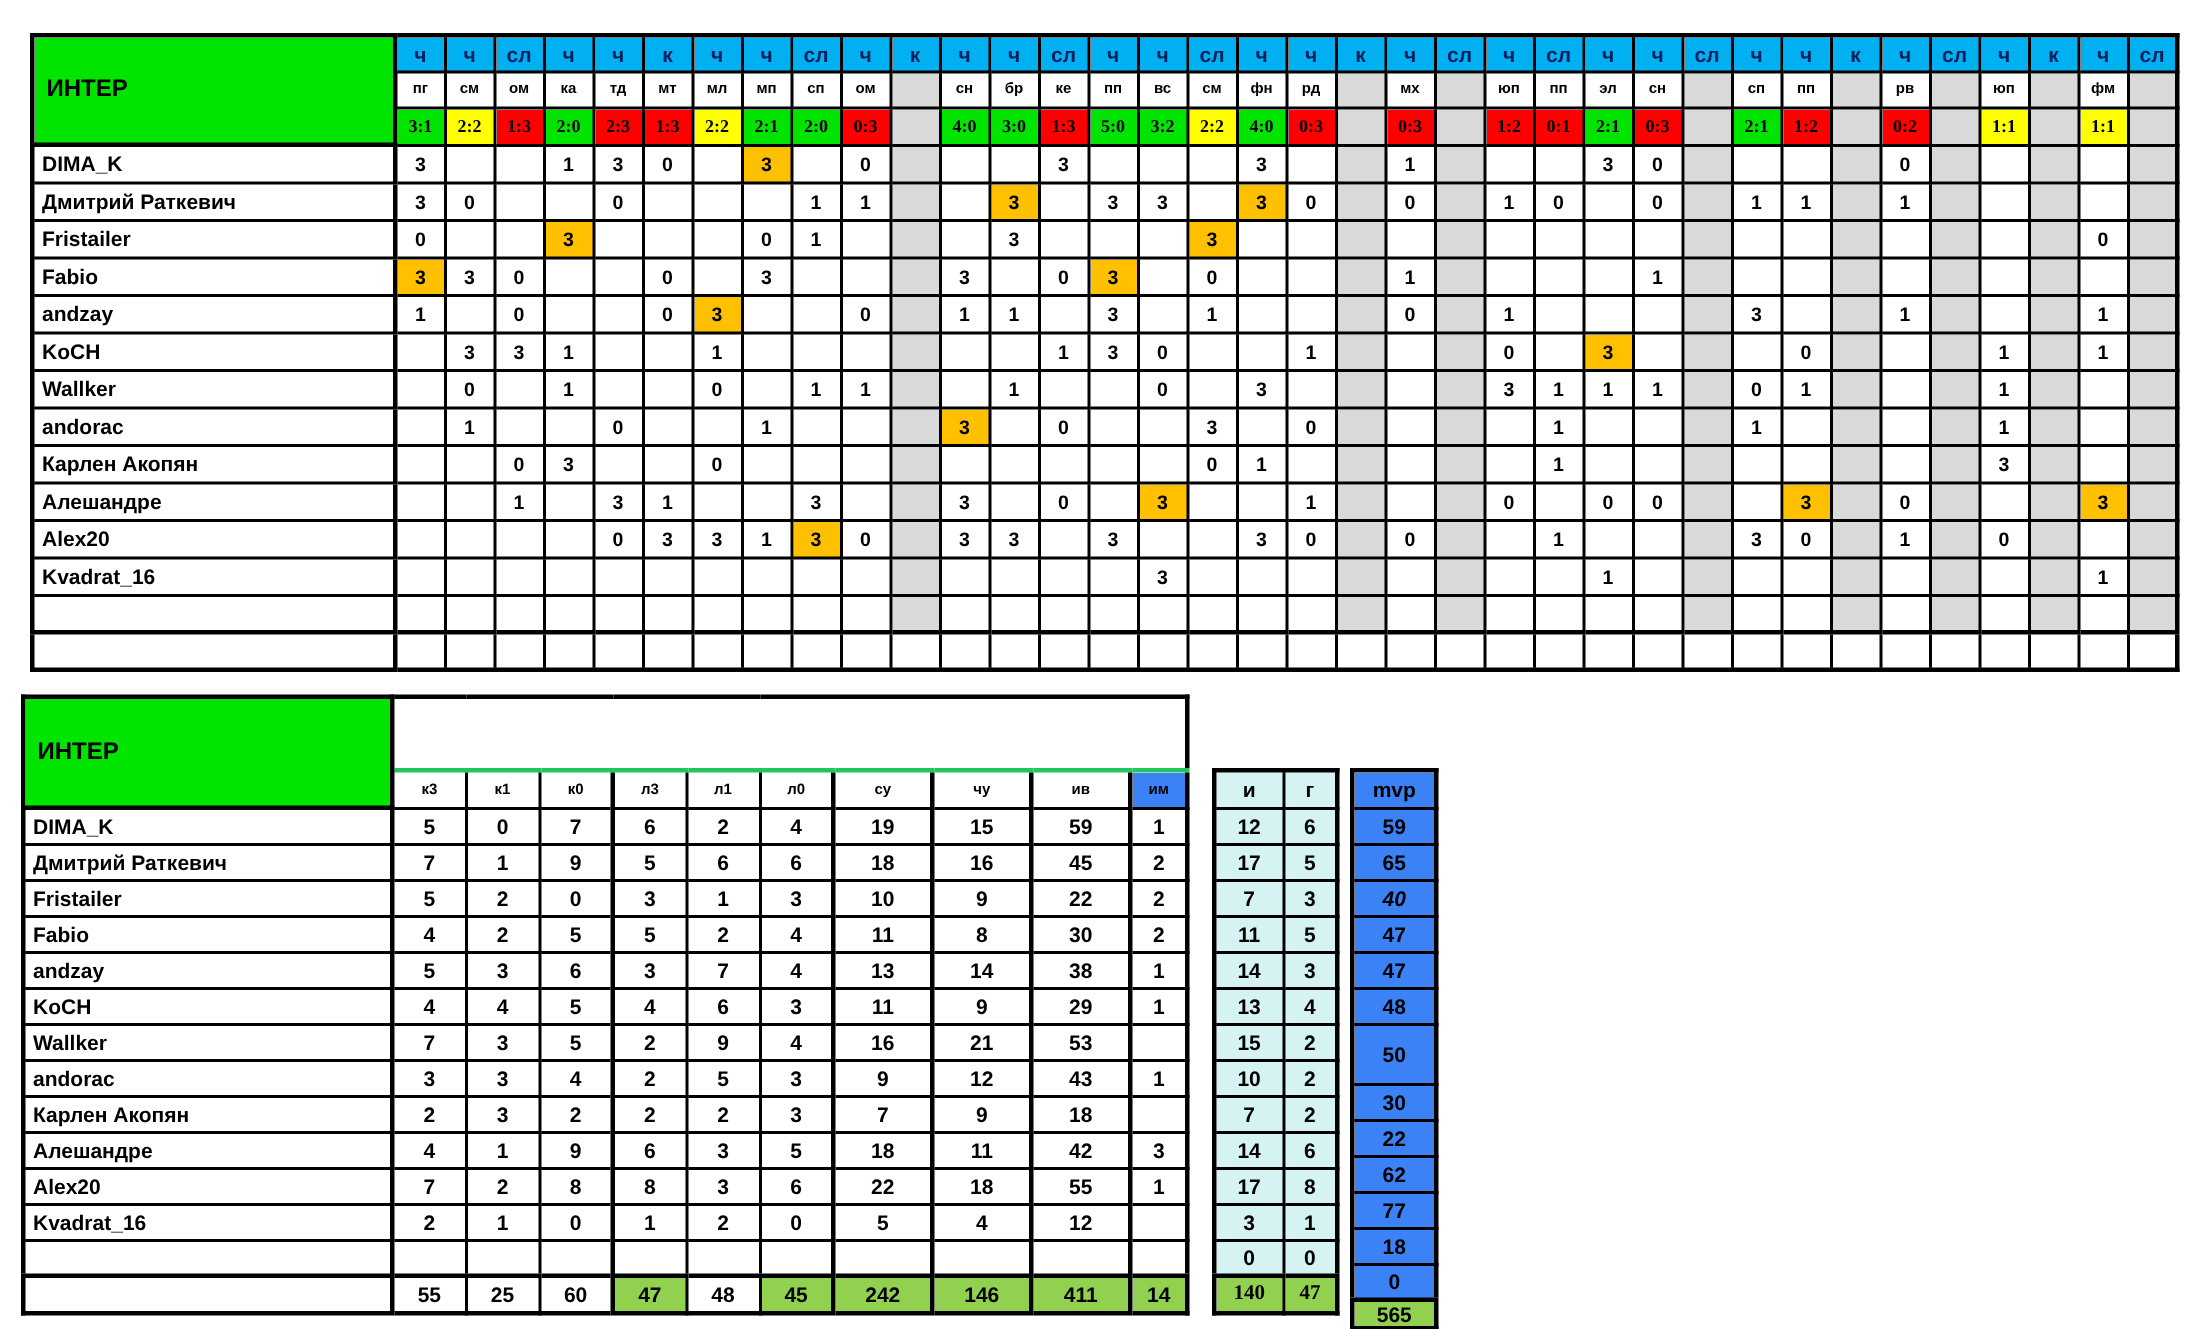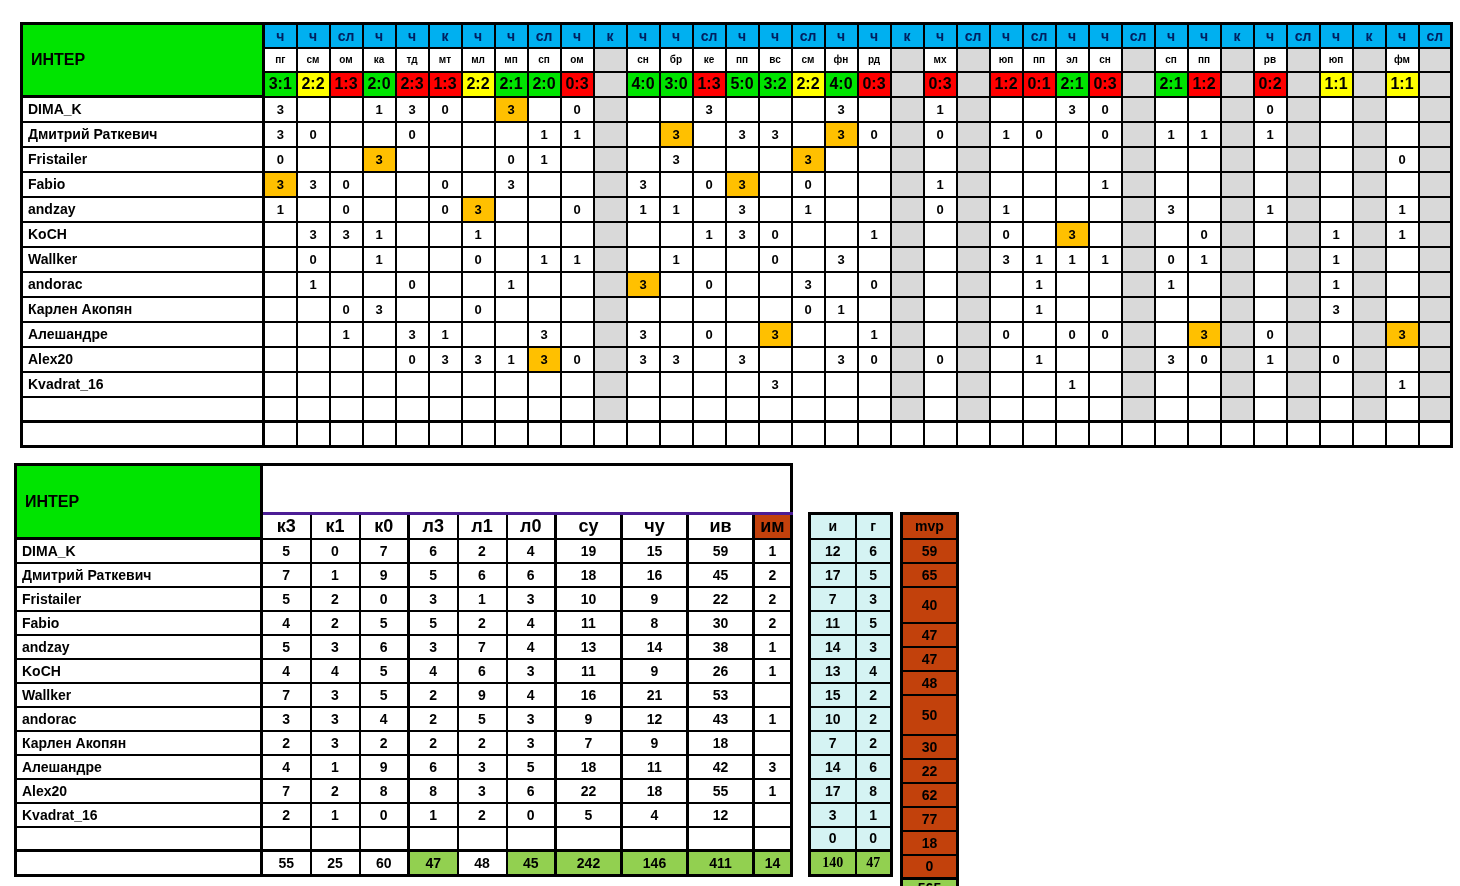--- a/index.html
+++ b/index.html
@@ -6,32 +6,32 @@
     font-family:"Liberation Sans",sans-serif;position:relative;}
   table{border-collapse:collapse;table-layout:fixed;}
   td{border:2px solid #000;padding:0;margin:0;text-align:center;vertical-align:middle;
      font-weight:bold;font-size:13px;color:#000;overflow:hidden;white-space:nowrap;}
   table.outer{border:3px solid #000;}
   .abs{position:absolute;}
   .team-cell{background:#00E400;text-align:left;padding-left:8px;font-size:16px;border:3px solid #000;}
   .name{text-align:left;padding-left:5px;font-size:14px;border-right:3px solid #000;}
   .blue{background:#00B0F0;color:#002060;font-size:14px;}
   .code{font-size:10px;}
-  .score{font-size:16px;}
+  .score{font-size:12px;font-family:Liberation Serif, serif;}
   .gray{background:#D9D9D9;}
   .win{background:#00E400;}
   .draw{background:#FFFF00;}
   .loss{background:#FF0000;}
   .orange{background:#FFC000;}
   .cyan{background:#D5F3F3;}
-  .mvp{background:#c2410c;}
+  .mvp{background:#3b82f6;}
   .tg{background:#92D050;}
   .tt3{border-top:3px solid #000;}
   .vthick{border-left:3px solid #000;}
-  .bh{border-top:3px solid #4c1d95;font-size:18px;margin-top:43px;}
+  .bh{border-top:3px solid #22c55e;font-size:10px;margin-top:43px;}
   .stat{font-size:14px;}
   .nob{border:none;background:#ffffff;}
 </style>
 </head>
 <body>
 
 <div class="abs" style="left:20px;top:22px;">
   <table class="outer">
     <colgroup id="top-cols">
         <col style="width: 242px;">
@@ -838,21 +838,21 @@
         <tr style="height: 24px;">
           <td class="name">KoCH</td>
           <td class="stat">4</td>
           <td class="stat">4</td>
           <td class="stat">5</td>
           <td class="stat vthick">4</td>
           <td class="stat">6</td>
           <td class="stat">3</td>
           <td class="stat vthick">11</td>
           <td class="stat vthick">9</td>
-          <td class="stat vthick">26</td>
+          <td class="stat vthick">29</td>
           <td class="stat vthick">1</td>
         </tr>
         <tr style="height: 24px;">
           <td class="name">Wallker</td>
           <td class="stat">7</td>
           <td class="stat">3</td>
           <td class="stat">5</td>
           <td class="stat vthick">2</td>
           <td class="stat">9</td>
           <td class="stat">4</td>
@@ -1035,21 +1035,21 @@
     <tbody id="mvp-body">
         <tr style="height: 25px;">
           <td class="mvp stat">mvp</td>
         </tr>
         <tr style="height: 24px;">
           <td class="mvp stat">59</td>
         </tr>
         <tr style="height: 24px;">
           <td class="mvp stat">65</td>
         </tr>
-        <tr style="height: 36px;">
+        <tr style="height: 24px; font-style: italic;">
           <td class="mvp stat">40</td>
         </tr>
         <tr style="height: 24px;">
           <td class="mvp stat">47</td>
         </tr>
         <tr style="height: 24px;">
           <td class="mvp stat">47</td>
         </tr>
         <tr style="height: 24px;">
           <td class="mvp stat">48</td>

